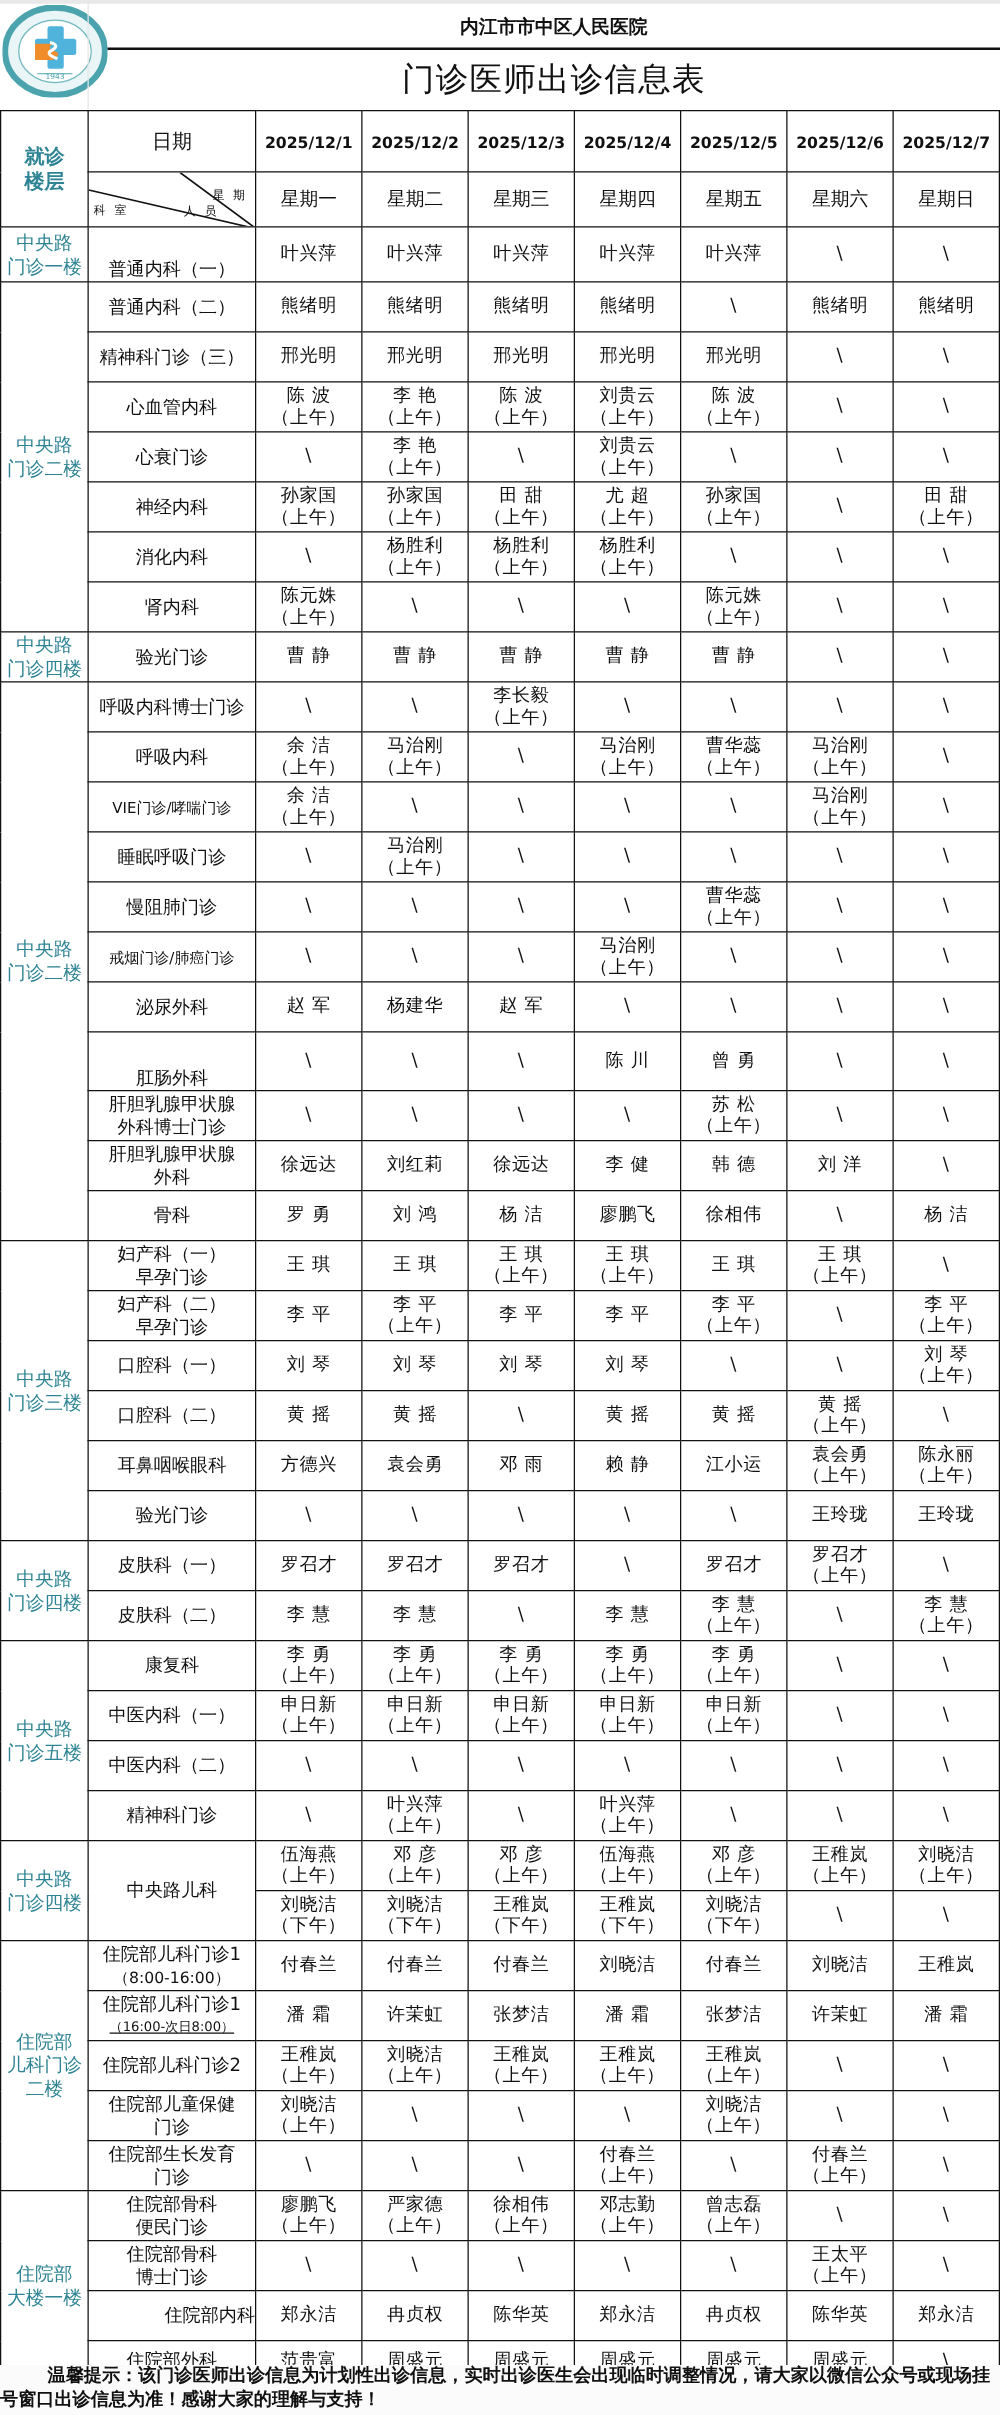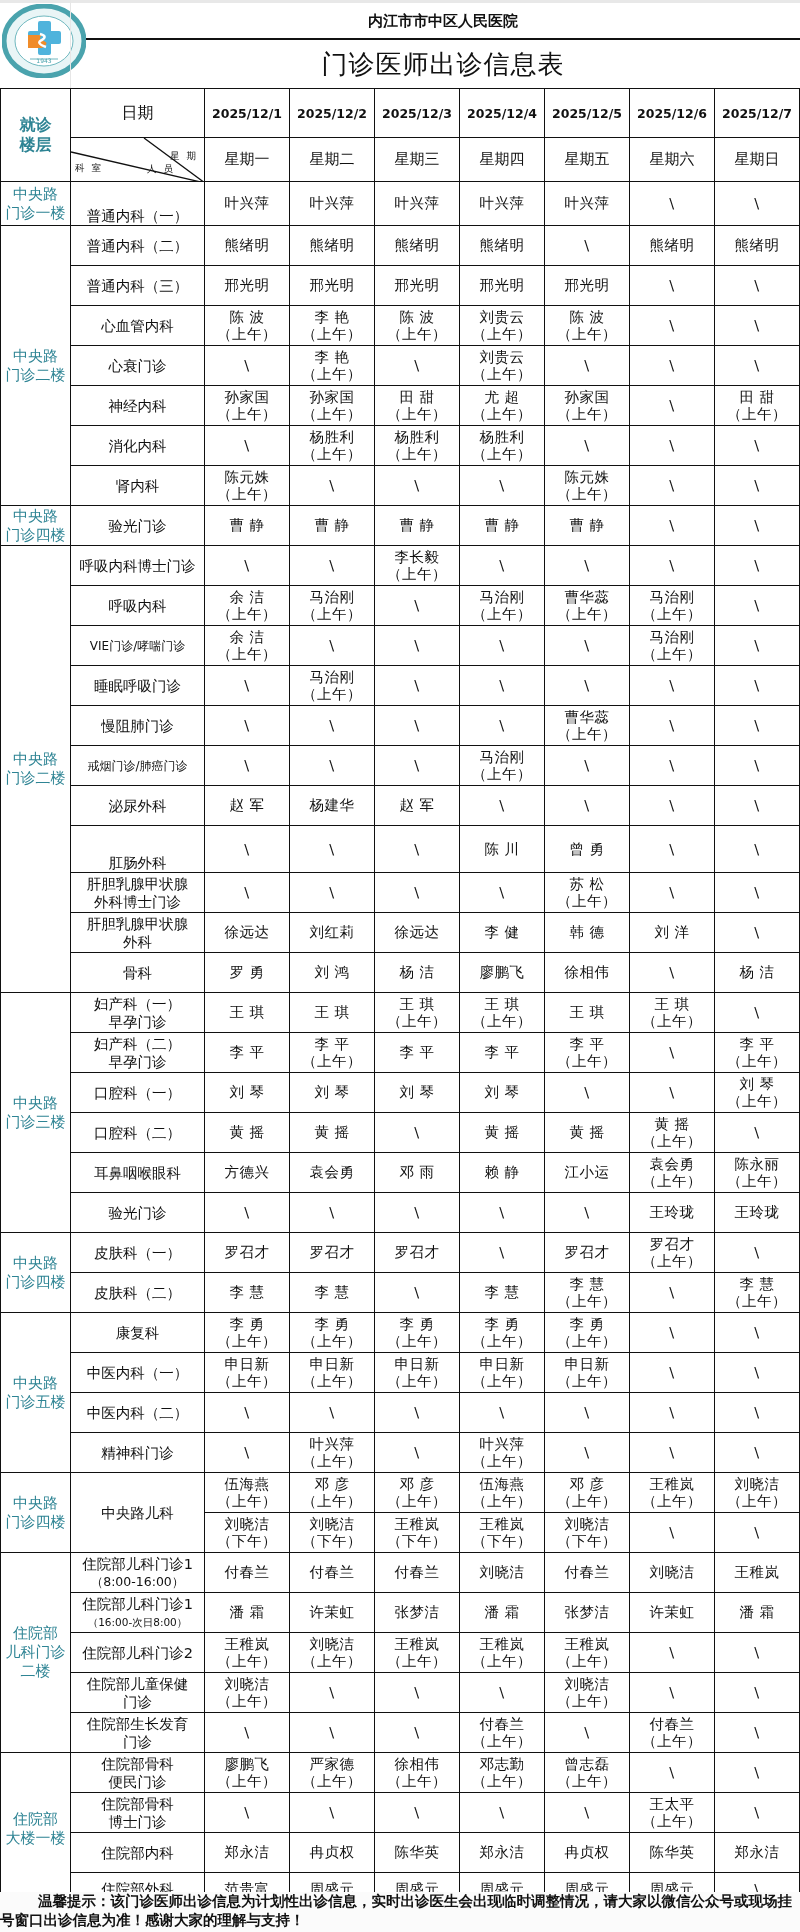--- a/index.html
+++ b/index.html
@@ -165,21 +165,21 @@
         </td>
         <td class="doc-cell">
           <span class="doctor-name" style="display: block;">熊绪明</span>
         </td>
         <td class="doc-cell">
           <span class="doctor-name" style="display: block;">熊绪明</span>
         </td>
       </tr>
       <tr class="data">
         <td class="dept-cell">
-          <span style="display: block;">普通内科（三）</span>
+          <span style="display: block;">精神科门诊（三）</span>
         </td>
         <td class="doc-cell">
           <span class="doctor-name" style="display: block;">邢光明</span>
         </td>
         <td class="doc-cell">
           <span class="doctor-name" style="display: block;">邢光明</span>
         </td>
         <td class="doc-cell">
           <span class="doctor-name" style="display: block;">邢光明</span>
         </td>
@@ -1122,21 +1122,21 @@
         <td class="doc-cell">
           <span class="doctor-name" style="display: block;">刘晓洁</span>
         </td>
         <td class="doc-cell">
           <span class="doctor-name" style="display: block;">王稚岚</span>
         </td>
       </tr>
       <tr class="data">
         <td class="dept-cell">
           <span style="display: block;">住院部儿科门诊1</span>
-          <span class="sub tiny" style="display: block;">（16:00-次日8:00）</span>
+          <span class="sub tiny" style="display: block; text-decoration: underline;">（16:00-次日8:00）</span>
         </td>
         <td class="doc-cell">
           <span class="doctor-name" style="display: block;">潘 霜</span>
         </td>
         <td class="doc-cell">
           <span class="doctor-name" style="display: block;">许茉虹</span>
         </td>
         <td class="doc-cell">
           <span class="doctor-name" style="display: block;">张梦洁</span>
         </td>
@@ -1301,21 +1301,21 @@
         <td class="doc-cell">
           <span class="doctor-name" style="display: block;">王太平</span>
           <span class="period" style="display: block;">（上午）</span>
         </td>
         <td class="doc-cell">
           <span class="doctor-name" style="display: block;">\</span>
         </td>
       </tr>
       <tr class="data">
         <td class="dept-cell">
-          <span style="display: block;">住院部内科</span>
+          <span style="display: block; text-align: right;">住院部内科</span>
         </td>
         <td class="doc-cell">
           <span class="doctor-name" style="display: block;">郑永洁</span>
         </td>
         <td class="doc-cell">
           <span class="doctor-name" style="display: block;">冉贞权</span>
         </td>
         <td class="doc-cell">
           <span class="doctor-name" style="display: block;">陈华英</span>
         </td>

